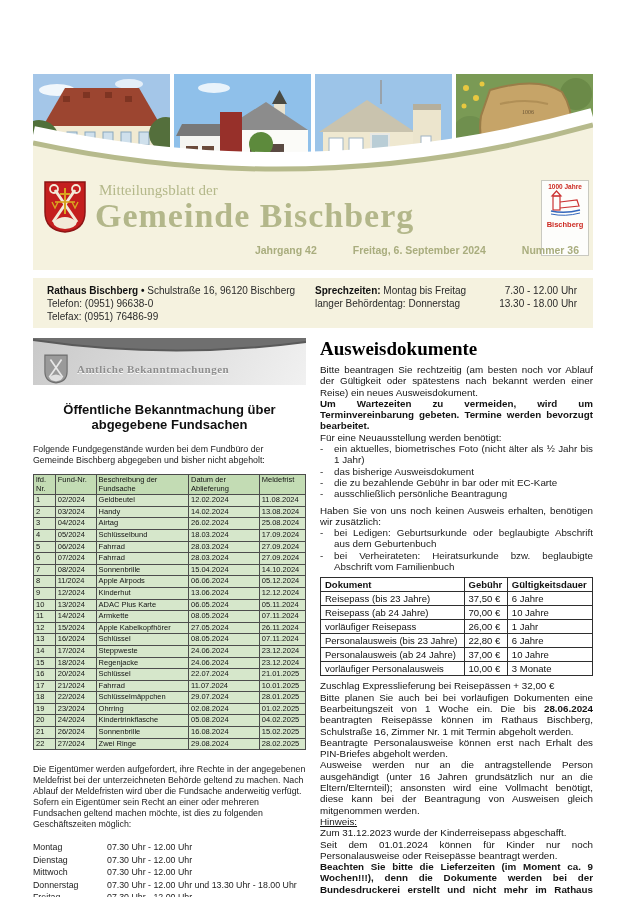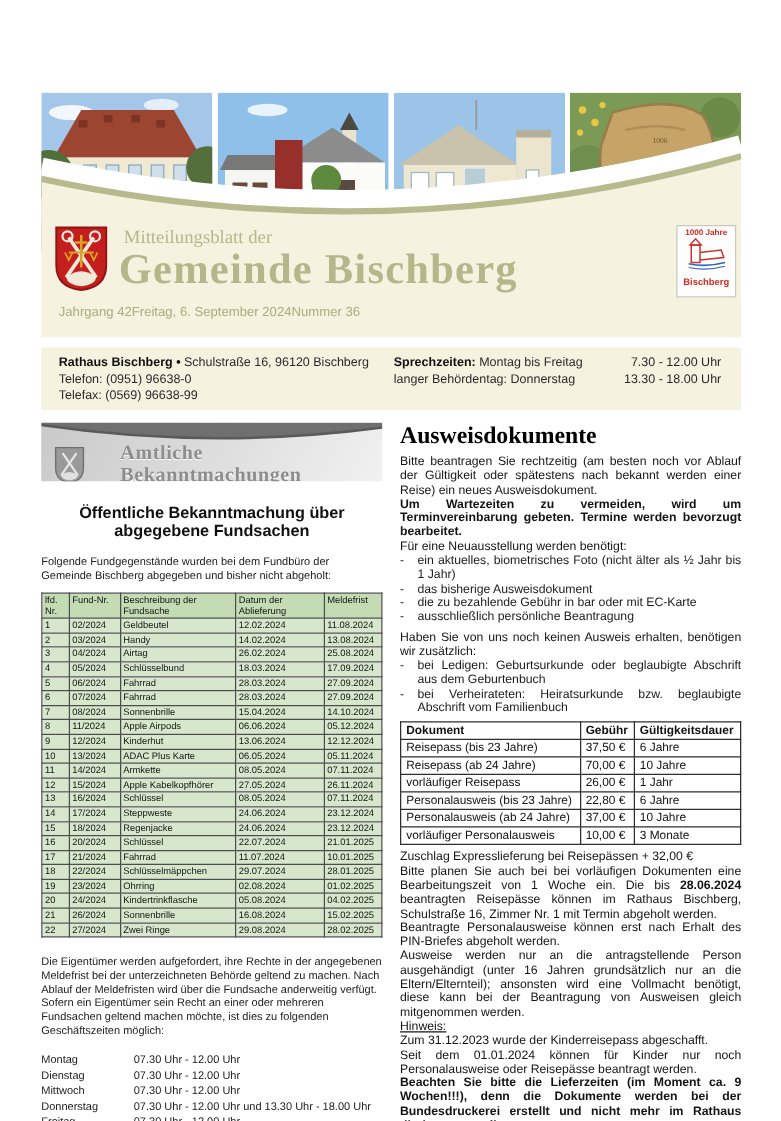--- a/index.html
+++ b/index.html
@@ -8,43 +8,43 @@
   
   .masthead{position:absolute;top:0;left:33px;width:560px;height:270px;}
   .photo-strip{position:absolute;top:26px;left:0;display:flex;gap:4px;margin-top:48px;}
   .photo{width:137px;height:127px;overflow:hidden;}
   .swoosh{position:absolute;top:95px;left:0;}
   .coat{position:absolute;left:10px;top:180px;}
   .brand-label{position:absolute;left:66px;top:182px;font-family:"Liberation Serif",serif;
         font-size:15px;color:#b4b88a;}
   .brand-title{position:absolute;left:62px;top:197px;font-family:"Liberation Serif",serif;
         font-size:34px;font-weight:bold;color:#b3b78a;letter-spacing:1px;}
-  .badge{position:absolute;right:4px;top:180px;width:48px;height:58px;background:#fdfdfb;
+  .badge{position:absolute;right:4px;top:180px;width:48px;height:76px;background:#fdfdfb;
         border:1px solid #c9c9c0;box-sizing:border-box;text-align:center;padding-top:2px;}
   .badge-top{font-size:6.5px;color:#cc2a22;font-weight:bold;line-height:7px;}
   .badge-bottom{font-size:7.5px;color:#cc2a22;font-weight:bold;line-height:9px;}
   .meta-row{position:absolute;left:14px;right:14px;top:244px;display:flex;
-        justify-content:flex-start;font-size:10.5px;font-weight:normal;color:#a9ad7e;}
+        justify-content:flex-end;font-size:10.5px;font-weight:bold;color:#a9ad7e;gap:36px;}
   
   .contact{position:absolute;top:278px;left:33px;width:560px;height:50px;background:#f5f2df;
         box-sizing:border-box;display:flex;justify-content:space-between;
         padding:6px 16px 6px 14px;font-size:10px;line-height:13px;color:#2a2a2a;}
   .contact b{color:#111;}
   .hours-row{display:flex;width:262px;}
   .hours-row .hl{flex:1;}
   
   .columns{position:absolute;top:338px;left:33px;width:560px;display:flex;gap:14px;}
   .col-left{width:273px;}
   .col-right{width:273px;}
   
   .banner{position:relative;height:47px;background:linear-gradient(120deg,#c9c9c9,#f1f1f1);
         overflow:hidden;margin-bottom:13px;}
   .banner-inner{position:absolute;left:10px;top:16px;display:flex;align-items:center;gap:8px;}
-  .banner-title{font-family:"Liberation Serif",serif;font-weight:bold;font-size:16px;
-        color:#8d8d8d;letter-spacing:.5px;text-shadow:0 1px 0 #fff;margin-left:20px;}
+  .banner-title{font-family:"Liberation Serif",serif;font-weight:bold;font-size:11px;
+        color:#8d8d8d;letter-spacing:.5px;text-shadow:0 1px 0 #fff;}
   
   .fund-heading{margin:17px 2px 12px;font-size:13px;font-weight:bold;text-align:center;
         line-height:15px;color:#101010;}
   .fund-intro{margin:0 0 9px;font-size:8.8px;line-height:10.5px;color:#222;}
   .fund-table{border-collapse:collapse;width:100%;table-layout:fixed;font-size:7.5px;
         line-height:8.6px;color:#141414;}
   .fund-table th{background:#c3dcb4;font-weight:normal;text-align:left;}
   .fund-table td{background:#d6e7cb;}
   .fund-table th,.fund-table td{border:1px solid #4c4c4c;padding:1px 2px;vertical-align:top;
         overflow:hidden;}
@@ -207,21 +207,21 @@
   </header>
 
   <section class="contact">
     <div>
       <div>
         <b>Rathaus Bischberg</b>
         <b>•</b>
         <span>Schulstraße 16, 96120 Bischberg</span>
       </div>
       <div>Telefon: (0951) 96638-0</div>
-      <div>Telefax: (0569) 96638-99</div>
+      <div>Telefax: (0951) 76486-99</div>
     </div>
     <div>
       <div class="hours-row">
         <span class="hl"><b>Sprechzeiten:</b>
         <span>Montag bis Freitag</span></span>
         <span>7.30 - 12.00 Uhr</span>
       </div>
       <div class="hours-row">
         <span class="hl">langer Behördentag: Donnerstag</span>
         <span>13.30 - 18.00 Uhr</span>

